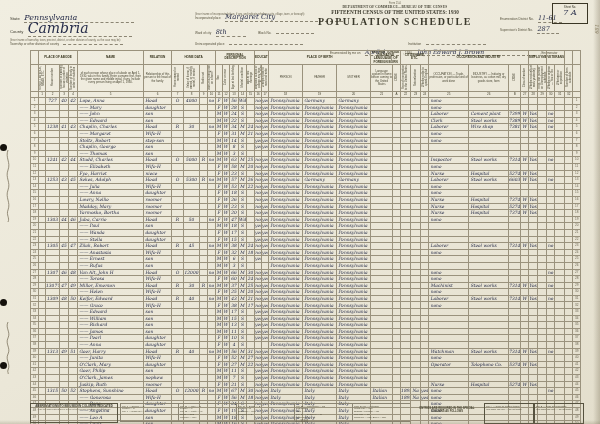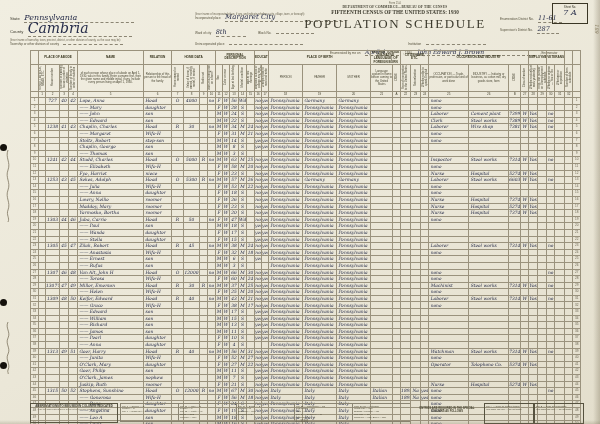--- a/index.html
+++ b/index.html
@@ -12,21 +12,21 @@
   .edge-b{position:absolute;left:0;bottom:0;width:100%;height:4px;
           background:linear-gradient(to bottom,rgba(0,0,0,0),rgba(120,110,85,.25));}
   .pr{position:absolute;}
   .lbl{font-size:4.2px;color:#3c3a2d;}
   .lbl-sm{font-size:3.1px;color:#55503c;}
   .note{font-size:2.6px;color:#6a6450;}
   .hw{font-family:"DejaVu Serif",serif;font-style:italic;color:#262c49;}
   .fill{border-bottom:0.6px dashed #8b8573;display:inline-block;}
   .t1{font-size:3.4px;font-weight:bold;font-family:"Liberation Serif",serif;letter-spacing:.2px;}
   .t2{font-size:5.2px;font-weight:bold;font-family:"Liberation Serif",serif;}
-  .t3{font-size:13px;font-weight:normal;letter-spacing:1.6px;font-family:"Liberation Serif",serif;}
+  .t3{font-size:10px;font-weight:bold;letter-spacing:1.6px;font-family:"Liberation Serif",serif;}
   .title-block{position:absolute;left:288px;top:2px;width:214px;text-align:center;line-height:1.25;}
   .sheet-box{position:absolute;left:552px;top:3px;width:34px;height:19px;border:0.9px solid #3a3625;
              text-align:center;}
   .sheet-box .lab{font-size:2.8px;display:block;margin-top:1px;}
   .sheet-box .val{font-size:8px;line-height:8px;display:block;}
   .stamp{position:absolute;right:-2px;top:26px;font-size:5px;color:#8d8264;
          transform:rotate(90deg);font-family:"DejaVu Serif",serif;font-style:italic;}
   .hole{position:absolute;left:0px;width:7px;height:7px;border-radius:50%;background:#14110c;}
   .squig{position:absolute;left:5px;}
 

